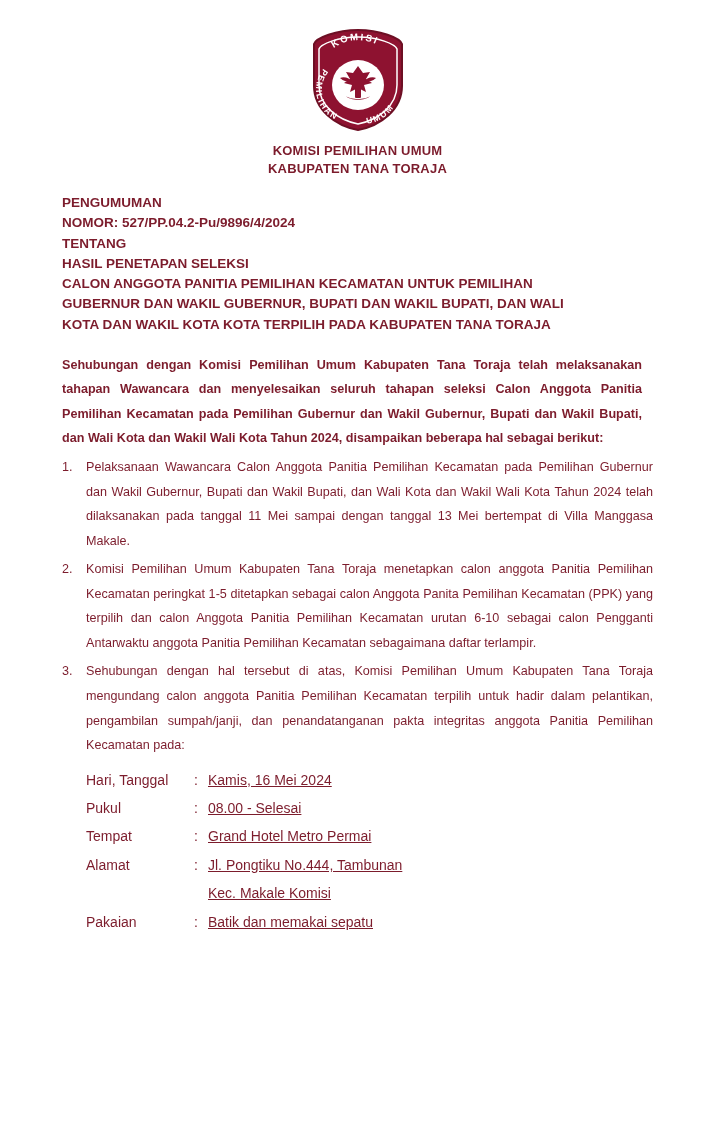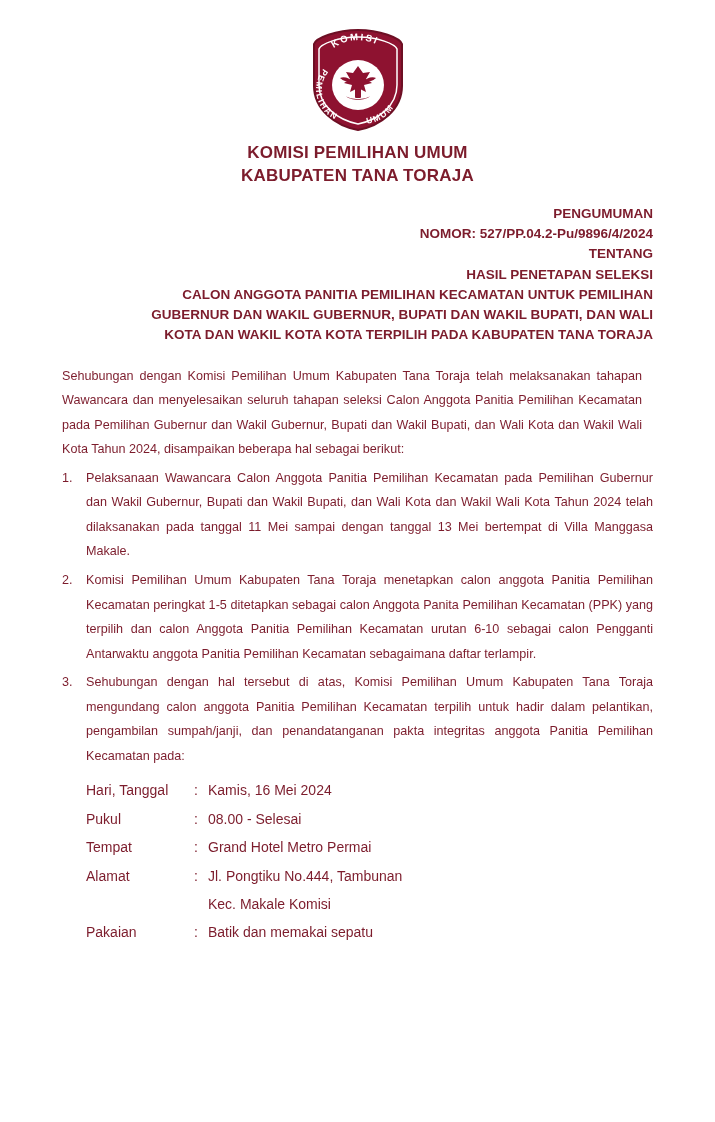--- a/index.html
+++ b/index.html
@@ -33,27 +33,27 @@
   .logo {
     width: 96px;
     height: 104px;
     position: relative;
   }
 
   
   .institution {
     text-align: center;
     color: #7c1c2c;
-    font-size: 17px;
+    font-size: 13px;
     font-weight: bold;
     letter-spacing: 0.2px;
     line-height: 1.35;
   }
   .announce-block {
-    text-align: right;
+    text-align: left;
     color: #7c1c2c;
     font-size: 13.5px;
     font-weight: bold;
     line-height: 1.5;
     margin-top: 16px;
   }
   .announce-block .line {
     display: block;
   }
 
@@ -62,20 +62,21 @@
     margin-top: 18px;
     color: #7c1c2c;
     font-size: 12.6px;
     line-height: 1.95;
     text-align: justify;
     text-justify: inter-word;
   }
   .para {
     margin: 0 11px 2px 0;
     text-align: justify;
+    font-weight: bold;
   }
 
   ol.numbered {
     list-style: none;
     margin: 4px 0 0 0;
     padding: 0;
     counter-reset: item;
   }
   ol.numbered > li {
     position: relative;
@@ -107,20 +108,21 @@
   }
   .details td.label {
     width: 108px;
     white-space: nowrap;
   }
   .details td.colon {
     width: 12px;
   }
   .details td.value {
     padding-left: 2px;
+    text-decoration: underline;
   }
   .indent-sub {
     padding-left: 0;
   }
 </style>
 </head>
 <body>
 
 <div class="page">
 

